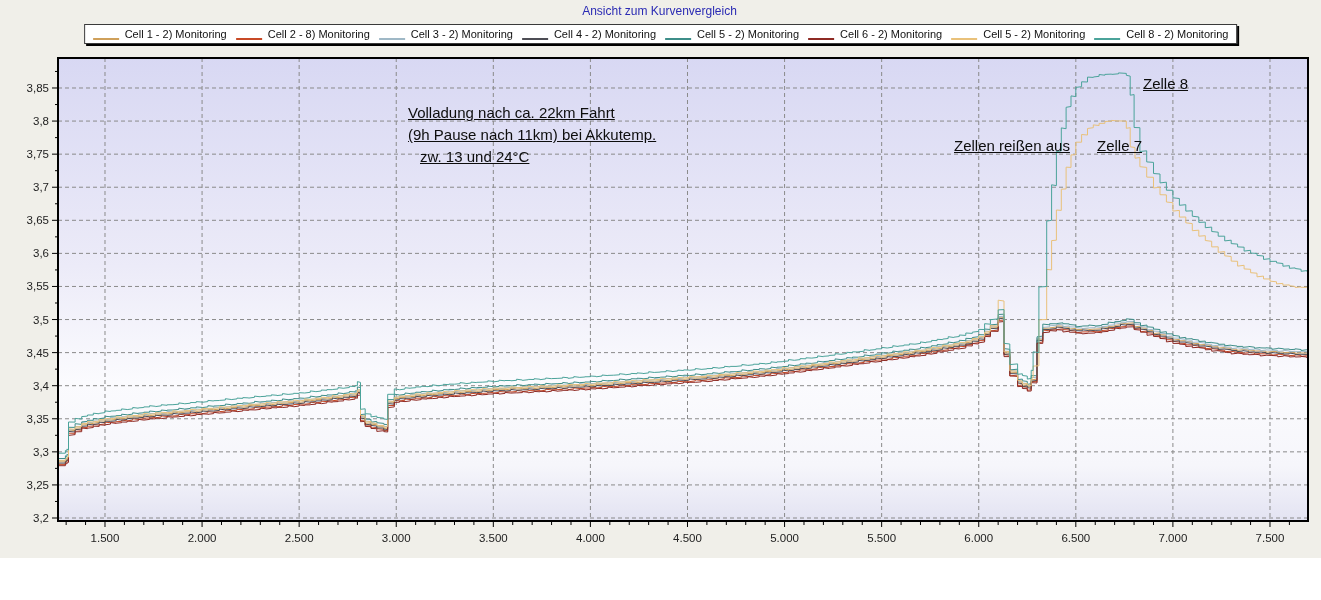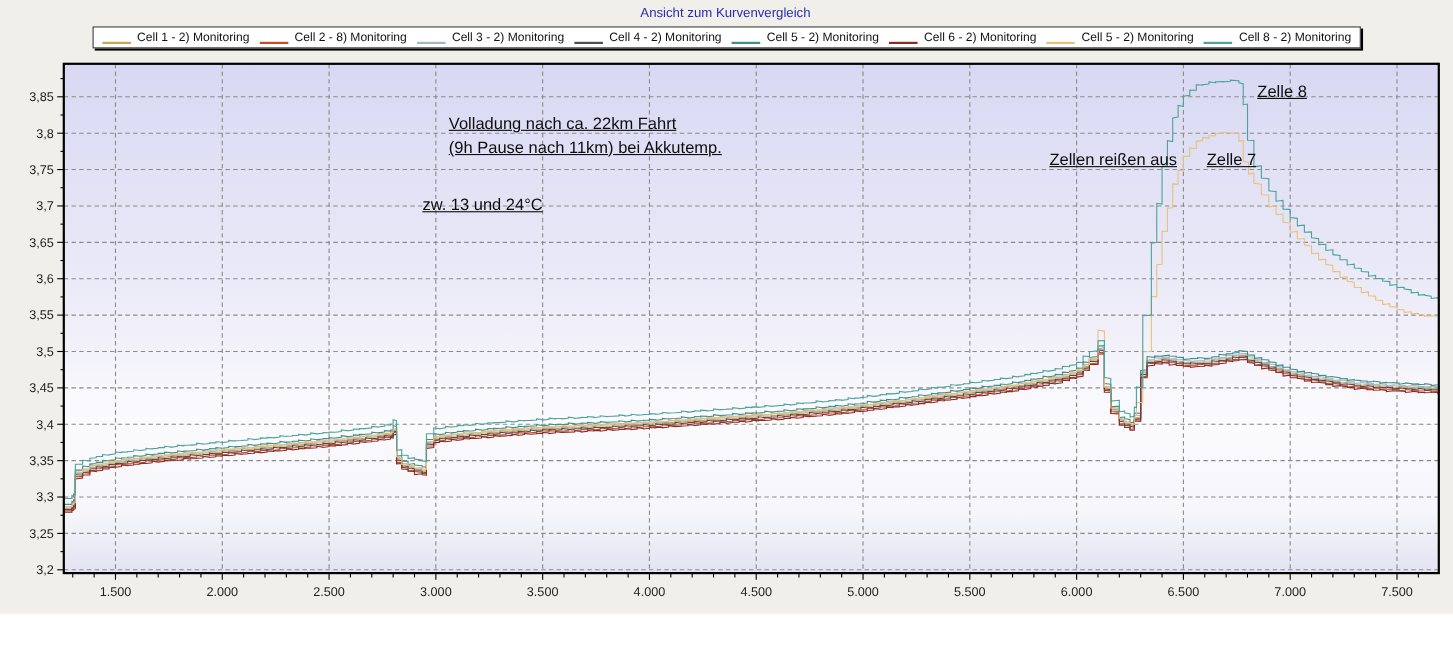--- a/index.html
+++ b/index.html
@@ -226,19 +226,19 @@
           <text x="49" y="224.3070000000002" text-anchor="end">3,65</text>
           <text x="49" y="191.23000000000002" text-anchor="end">3,7</text>
           <text x="49" y="158.15300000000013" text-anchor="end">3,75</text>
           <text x="49" y="125.07600000000025" text-anchor="end">3,8</text>
           <text x="49" y="91.99900000000008" text-anchor="end">3,85</text>
         </g>
       </svg>
     <div id="annotations">
         <div class="annotation" style="left: 408px; top: 104px;">Volladung nach ca. 22km Fahrt</div>
         <div class="annotation" style="left: 408px; top: 126px;">(9h Pause nach 11km) bei Akkutemp.</div>
-        <div class="annotation" style="left: 384px; top: 148px; margin-top: 30px;">zw. 13 und 24°C</div>
+        <div class="annotation" style="left: 420px; top: 148px;">zw. 13 und 24°C</div>
         <div class="annotation" style="left: 925px; top: 137px; margin-left: 29px;">Zellen reißen aus</div>
         <div class="annotation" style="left: 1085px; top: 137px; margin-left: 12px;">Zelle 7</div>
         <div class="annotation" style="left: 1143px; top: 75px;">Zelle 8</div>
       </div>
   </div>
 </div>
 
 </body></html>

